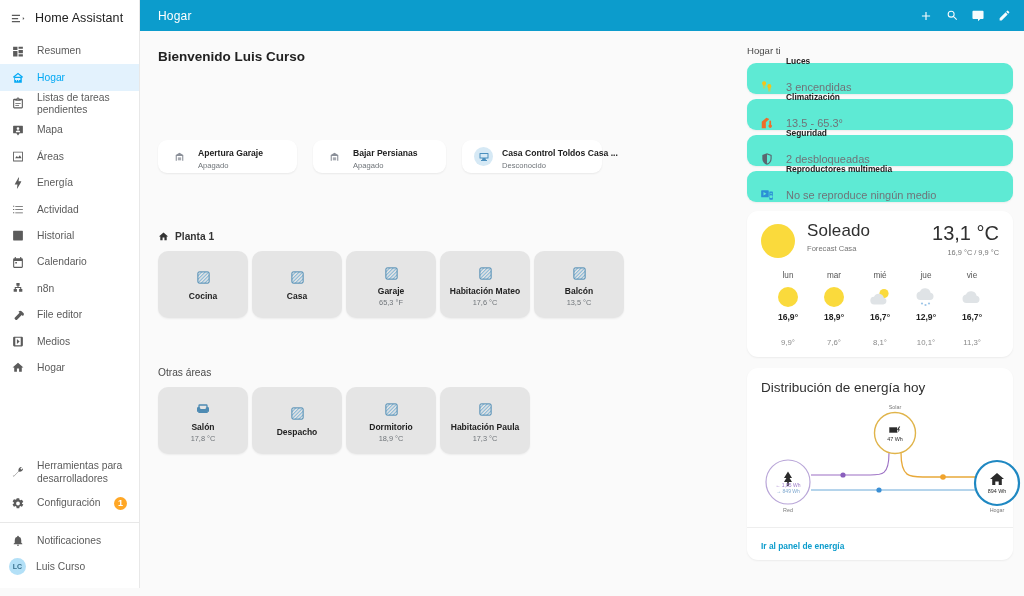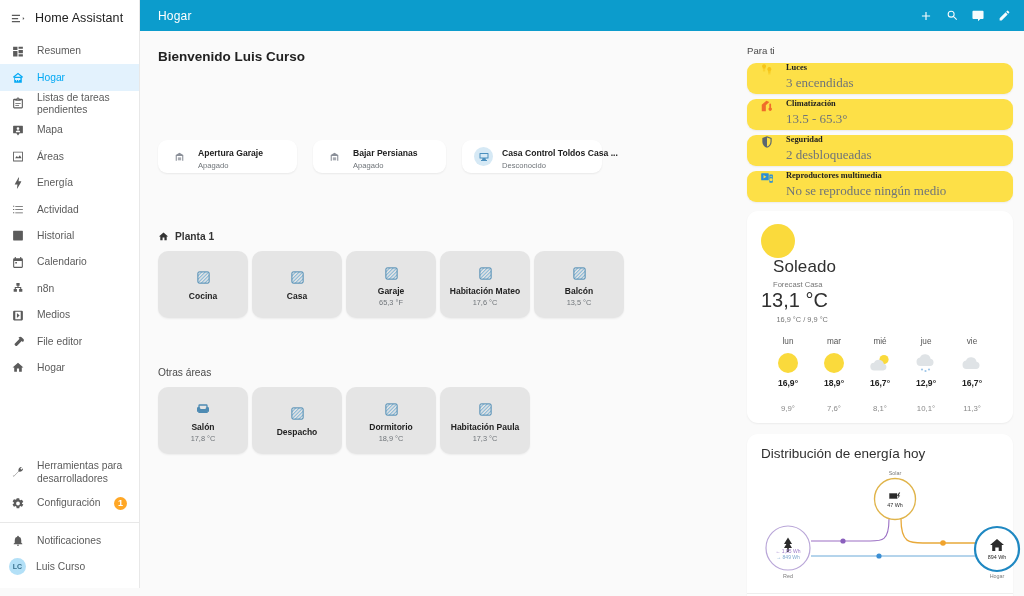--- a/index.html
+++ b/index.html
@@ -113,34 +113,34 @@
     display: flex; flex-direction: column; align-items: center; justify-content: center;
     gap: 2px; box-shadow: 0 1px 2px rgba(0,0,0,.06); cursor: pointer;
   }
   .area-card .a-ico { height: 22px; display: flex; align-items: center; }
   .area-card .a-name { font-size: 8.5px; color: #222; font-weight: 700; }
   .area-card .a-temp { font-size: 7.4px; color: #6f7479; }
 
   
   .sec-label { font-size: 9.6px; color: #4a4a4a; margin-bottom: 7px; }
   .list-card {
-    background: #fde047; border-radius: 9px; height: 31px; margin-bottom: 5px;
-    display: flex; align-items: flex-start; gap: 10px; padding: 0 11px;
-    box-shadow: 0 1px 2px rgba(0,0,0,.06); cursor: pointer; font-family: Liberation Serif, serif;
+    background: #5eead4; border-radius: 9px; height: 31px; margin-bottom: 5px;
+    display: flex; align-items: flex-end; gap: 10px; padding: 0 11px;
+    box-shadow: 0 1px 2px rgba(0,0,0,.06); cursor: pointer;
   }
   .lc-ico { width: 18px; flex: 0 0 18px; display: flex; align-items: center; justify-content: center; }
   .lc-name { font-size: 8.4px; color: #212121; font-weight: 700; line-height: 1.3; }
-  .lc-sub { font-size: 13px; color: #6f7479; line-height: 1.3; margin-top: 1px; }
+  .lc-sub { font-size: 11px; color: #6f7479; line-height: 1.3; margin-top: 13px; }
 
   
   .weather-card {
     background: #fff; border-radius: 11px; margin-top: 9px; padding: 11px 14px 10px;
     box-shadow: 0 1px 2px rgba(0,0,0,.06);
   }
-  .w-top { display: flex; align-items: flex-start; flex-direction: column; }
+  .w-top { display: flex; align-items: flex-start; }
   .w-sun-big { width: 34px; height: 34px; border-radius: 50%; background: #fada3c; flex: 0 0 34px; margin-top: 2px; }
   .w-cond { margin-left: 12px; flex: 1 1 auto; }
   .w-cond-name { font-size: 17px; color: #303030; font-weight: 400; line-height: 1.1; letter-spacing: .1px; }
   .w-cond-sub { font-size: 7.6px; color: #757575; margin-top: 3px; }
   .w-temp-wrap { text-align: right; }
   .w-temp { font-size: 20px; color: #303030; font-weight: 400; line-height: 1.1; }
   .w-hilo { font-size: 7.4px; color: #757575; margin-top: 4px; }
   .w-days { display: flex; justify-content: space-between; margin-top: 13px; padding: 0 4px; }
   .w-day { text-align: center; width: 46px; }
   .w-dow { font-size: 8.2px; color: #555; }
@@ -253,32 +253,32 @@
         <span style="display:flex">
             <svg width="13" height="13" viewBox="0 0 24 24">
               <path d="M9 2h6v5h-2v2h5v4h2v5h-6v-5h2v-2H8v2h2v5H4v-5h2v-4h5V7H9V2Z"></path>
             </svg>
           </span>
         <span class="lbl">n8n</span>
       </div>
       <div class="sb-item">
         <span style="display:flex">
             <svg width="13" height="13" viewBox="0 0 24 24">
+              <path d="M22 7.4 18.6 4c-1.3-1.3-3.4-1.3-4.7 0l-1 1 2 2-9 9c-.6.6-.6 1.5 0 2.1l1.9 2c.6.5 1.5.5 2.1 0l9-9 2 2 1-1c1.3-1.4 1.3-3.4.1-4.7Z"></path>
+            </svg>
+          </span>
+        <span class="lbl">File editor</span>
+      </div>
+      <div class="sb-item">
+        <span style="display:flex">
+            <svg width="13" height="13" viewBox="0 0 24 24">
               <path d="M5 3h14a2 2 0 0 1 2 2v14a2 2 0 0 1-2 2H5a2 2 0 0 1-2-2V5a2 2 0 0 1 2-2m2 2v14h10V5H7m3 2.5 5 4.5-5 4.5v-9Z"></path>
             </svg>
           </span>
         <span class="lbl">Medios</span>
-      </div>
-      <div class="sb-item">
-        <span style="display:flex">
-            <svg width="13" height="13" viewBox="0 0 24 24">
-              <path d="M22 7.4 18.6 4c-1.3-1.3-3.4-1.3-4.7 0l-1 1 2 2-9 9c-.6.6-.6 1.5 0 2.1l1.9 2c.6.5 1.5.5 2.1 0l9-9 2 2 1-1c1.3-1.4 1.3-3.4.1-4.7Z"></path>
-            </svg>
-          </span>
-        <span class="lbl">File editor</span>
       </div>
       <div class="sb-item">
         <span style="display:flex">
             <svg width="13" height="13" viewBox="0 0 24 24">
               <path d="M10 20v-6h4v6h5v-8h3L12 3 2 12h3v8h5Z"></path>
             </svg>
           </span>
         <span class="lbl">Hogar</span>
       </div>
     </div>
@@ -489,21 +489,21 @@
                   </svg>
                 </span>
               <span class="a-name">Habitación Paula</span>
               <span class="a-temp">17,3 °C</span>
             </div>
           </div>
         </div>
       </div>
 
       <div class="col-right">
-        <div class="sec-label">Para ti</div>
+        <div class="sec-label">Hogar ti</div>
 
         <div class="list-card">
           <span class="lc-ico">
             <svg width="14" height="14" viewBox="0 0 24 24">
                 <path fill="#f5c518" d="M7 2a3.5 3.5 0 0 1 2.3 6.1V10H4.7V8.1A3.5 3.5 0 0 1 7 2M5 11h4v1.2H5V11m0 2h4v1.2H5V13m11-6a3.5 3.5 0 0 1 2.3 6.1V15h-4.6v-1.9A3.5 3.5 0 0 1 16 7m-2 9h4v1.2h-4V16m0 2h4v1.2h-4V18Z"></path>
               </svg>
           </span>
           <span>
             <span class="lc-name" style="display:block">Luces</span>
             <span class="lc-sub" style="display:block">3 encendidas</span>

